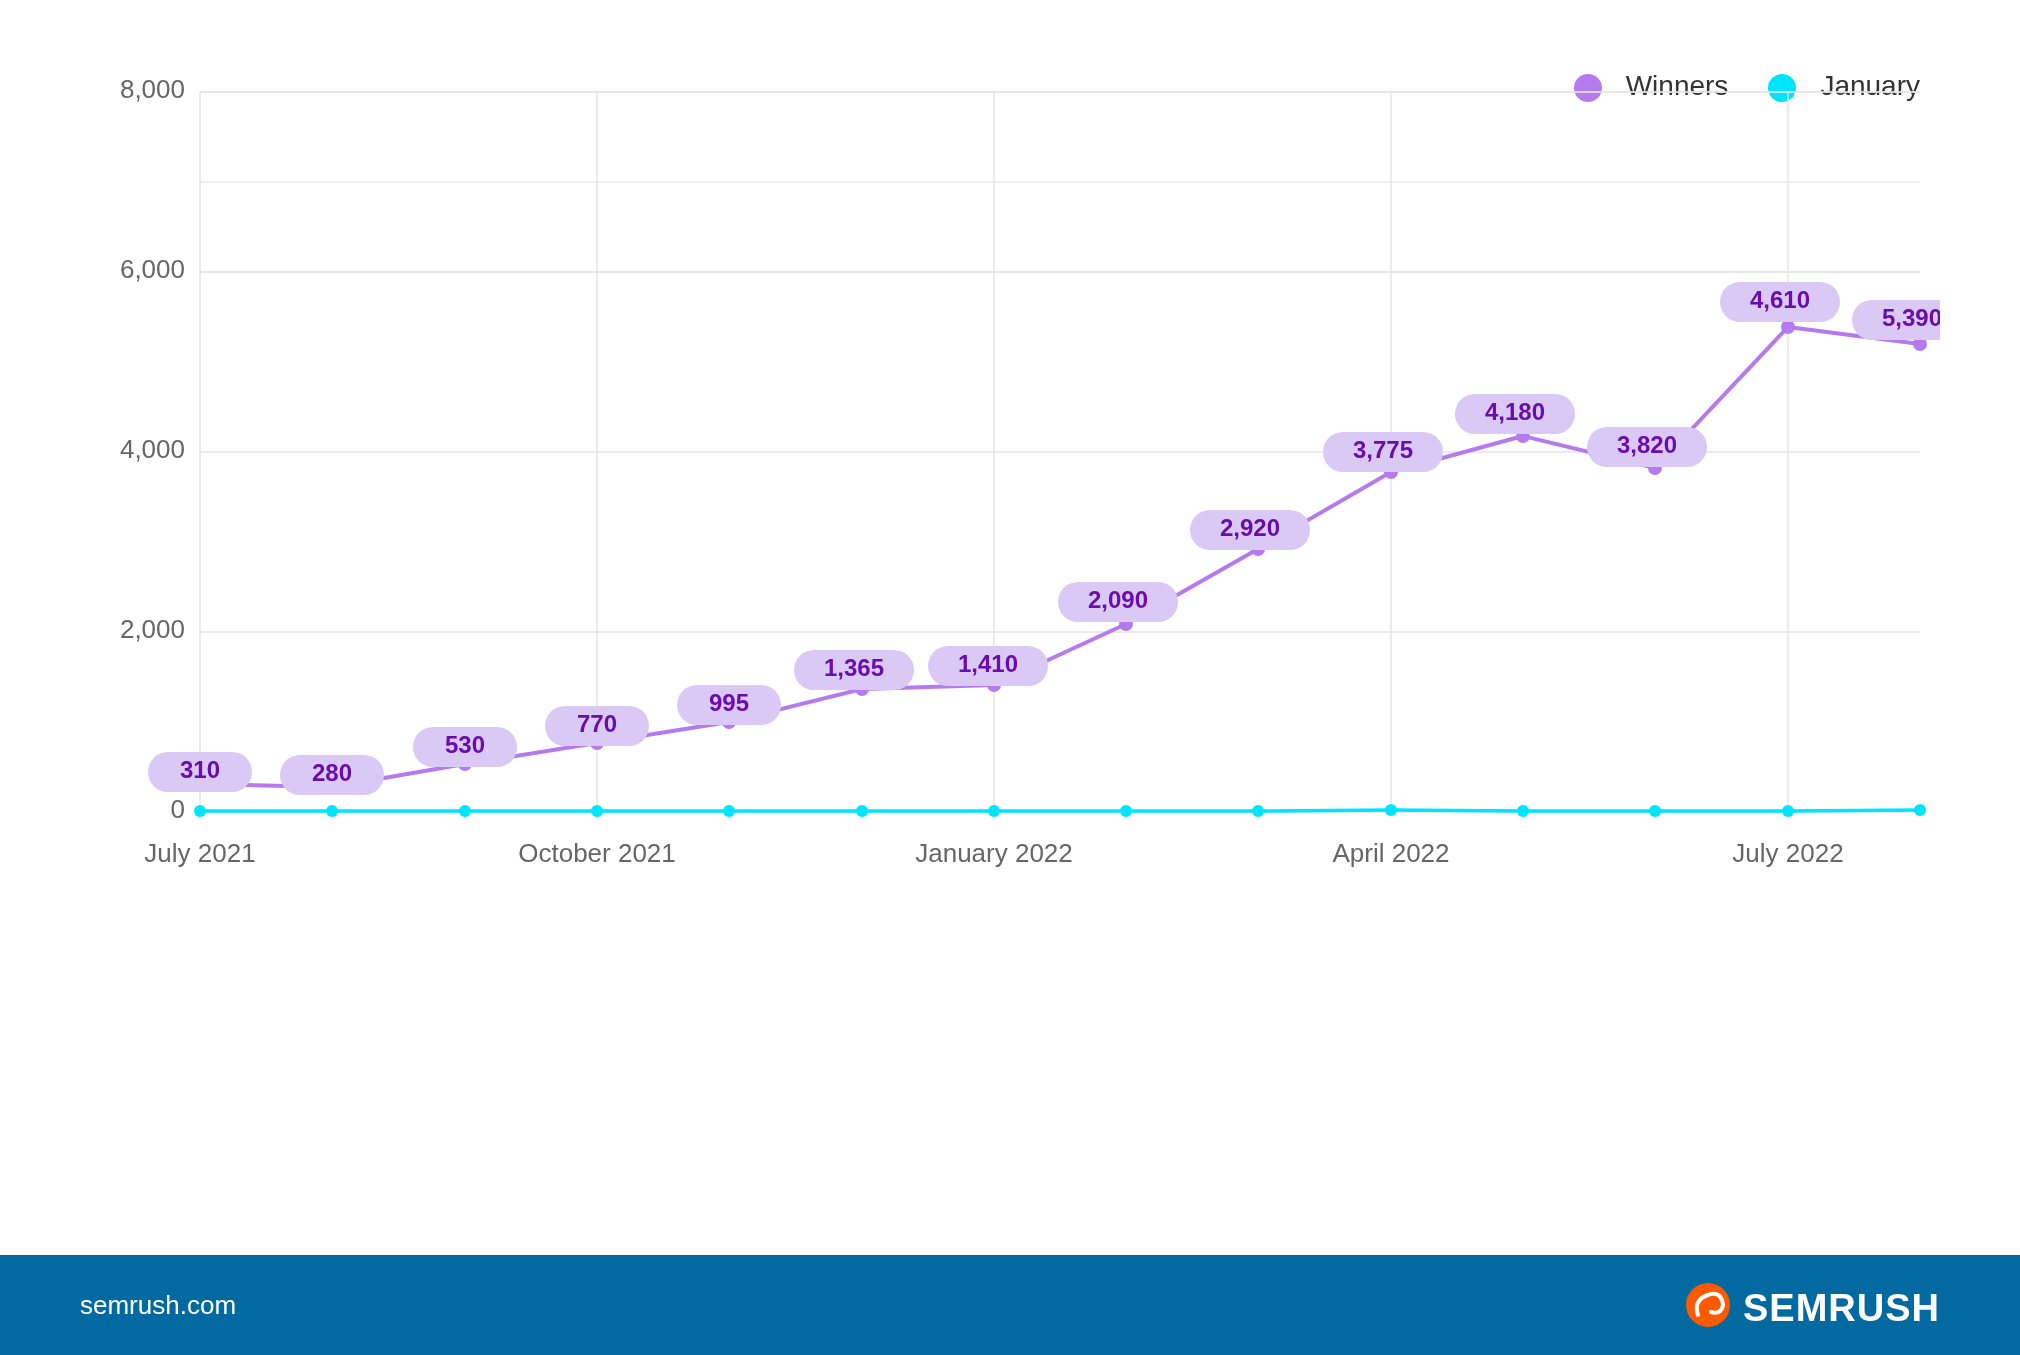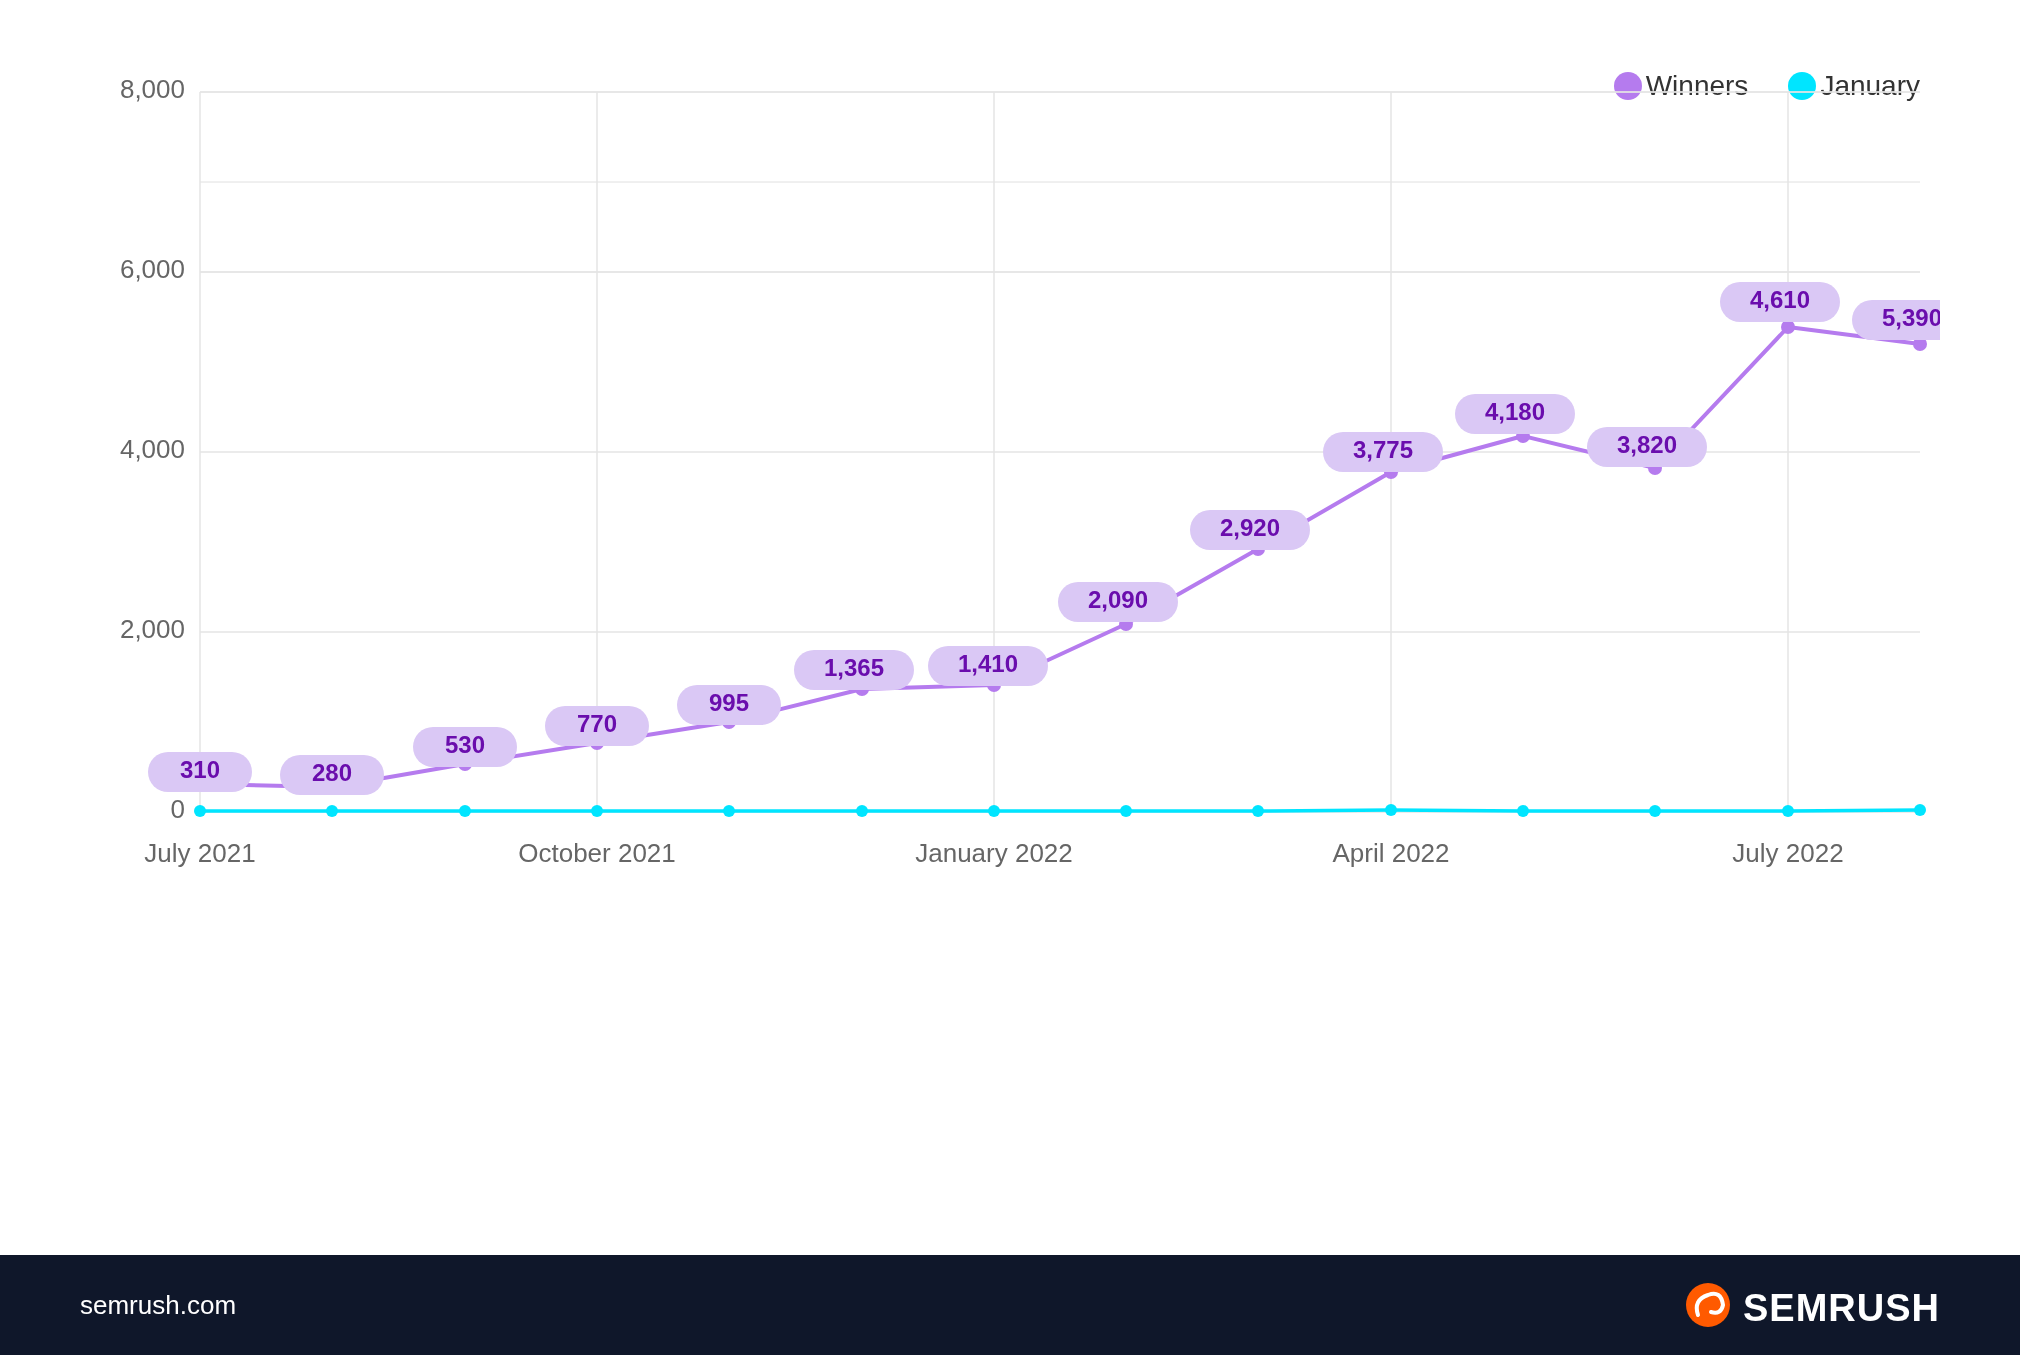--- a/index.html
+++ b/index.html
@@ -27,40 +27,40 @@
     .legend {
       position: absolute;
       top: 70px;
       right: 100px;
       display: flex;
       align-items: center;
       gap: 40px;
     }
     .legend-item {
       display: flex;
-      align-items: center;
-      gap: 4px;
+      align-items: flex-end;
+      gap: 24px;
       font-size: 28px;
       color: #333;
     }
     .legend-dot {
       width: 28px;
       height: 28px;
       border-radius: 50%;
     }
     .legend-dot-winners { background: #b57bee; }
     .legend-dot-others { background: #00e5ff; }
     .chart-area {
       position: relative;
       width: 100%;
       height: 860px;
       margin-top: 12px;
     }
     .footer {
-      background: #0f172a;
+      background: #0369a1;
       height: 100px;
       display: flex;
       align-items: center;
       justify-content: space-between;
       padding: 0 80px;
     }
     .footer-url {
       color: #ffffff;
       font-size: 26px;
     }

